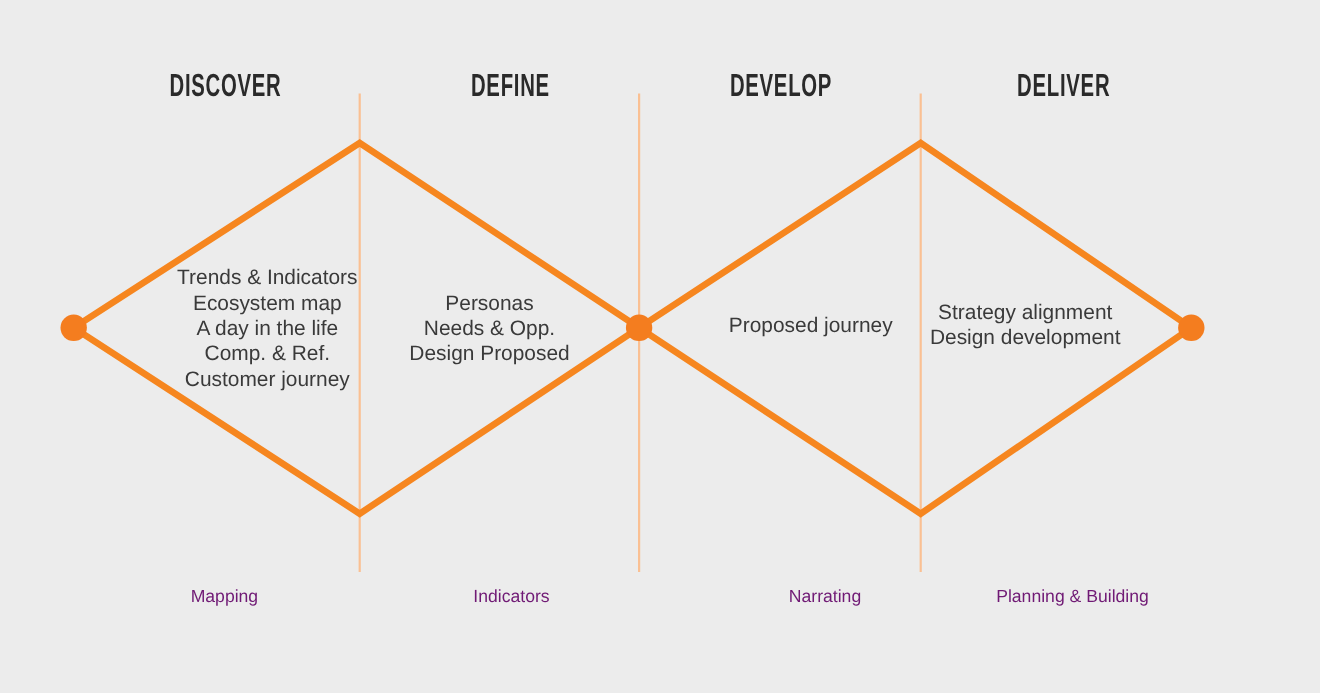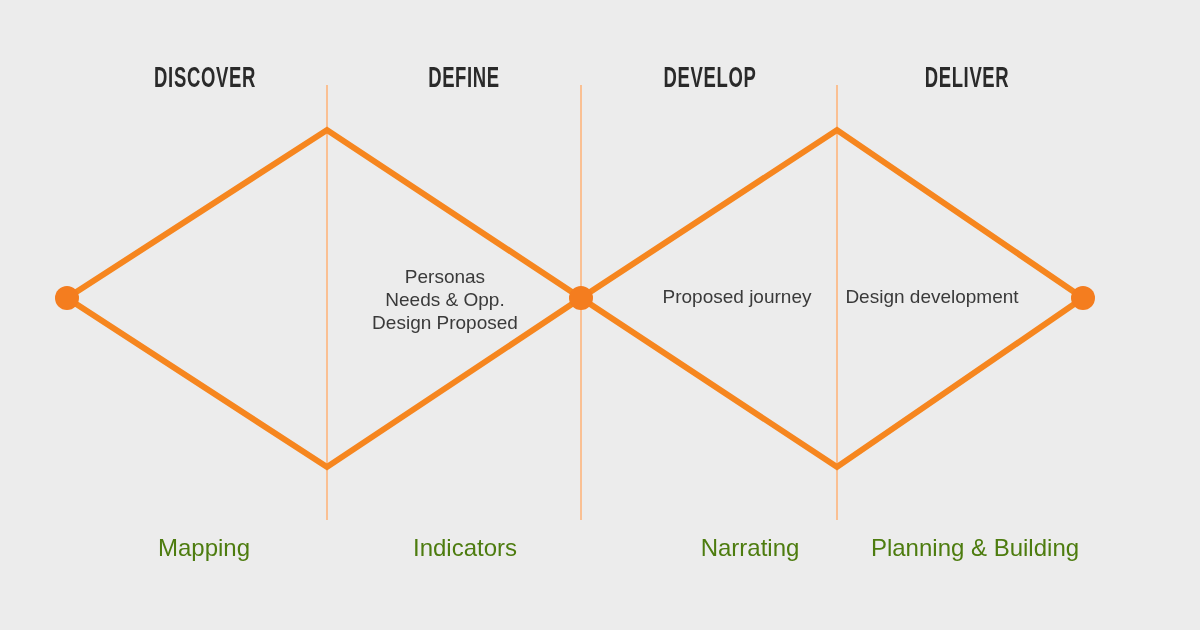--- a/index.html
+++ b/index.html
@@ -33,22 +33,22 @@
     text-align: center;
     font-size: 19px;
     line-height: 23px;
     color: #3A3A3A;
     white-space: nowrap;
   }
   .method-label {
     position: absolute;
     top: 534px;
     transform: translateX(-50%);
-    font-size: 24px;
-    color: #4d7c0f;
+    font-size: 16px;
+    color: #701a75;
     white-space: nowrap;
   }
 </style>
 </head>
 <body>
 
 <div class="canvas">
 
   <svg class="diagram-svg" width="1200" height="630" viewBox="0 0 1200 630">
 
@@ -63,32 +63,40 @@
     <circle cx="67" cy="298" r="12" fill="#F47D1F"></circle>
     <circle cx="581" cy="298" r="12" fill="#F47D1F"></circle>
     <circle cx="1083" cy="298" r="12" fill="#F47D1F"></circle>
   </svg>
 
   <div class="phase-title" style="left:205px">DISCOVER</div>
   <div class="phase-title" style="left:464px">DEFINE</div>
   <div class="phase-title" style="left:710px">DEVELOP</div>
   <div class="phase-title" style="left:967px">DELIVER</div>
 
+  <div class="activities" style="left:243px; top:299px">
+    <div>Trends &amp; Indicators</div>
+    <div>Ecosystem map</div>
+    <div>A day in the life</div>
+    <div>Comp. &amp; Ref.</div>
+    <div>Customer journey</div>
+  </div>
 
   <div class="activities" style="left:445px; top:299px">
     <div>Personas</div>
     <div>Needs &amp; Opp.</div>
     <div>Design Proposed</div>
   </div>
 
   <div class="activities" style="left:737px; top:296px">
     <div>Proposed journey</div>
   </div>
 
   <div class="activities" style="left:932px; top:296px">
+    <div>Strategy alignment</div>
     <div>Design development</div>
   </div>
 
   <div class="method-label" style="left:204px">Mapping</div>
   <div class="method-label" style="left:465px">Indicators</div>
   <div class="method-label" style="left:750px">Narrating</div>
   <div class="method-label" style="left:975px">Planning &amp; Building</div>
 
 </div>
 

